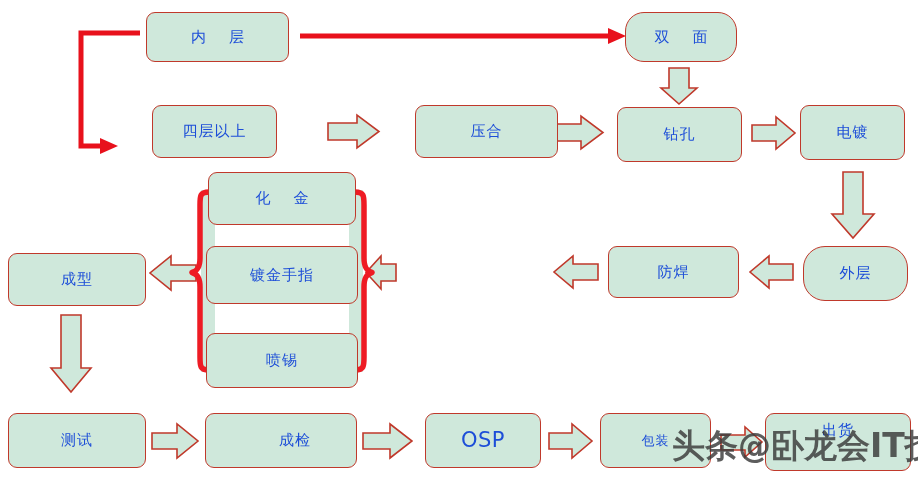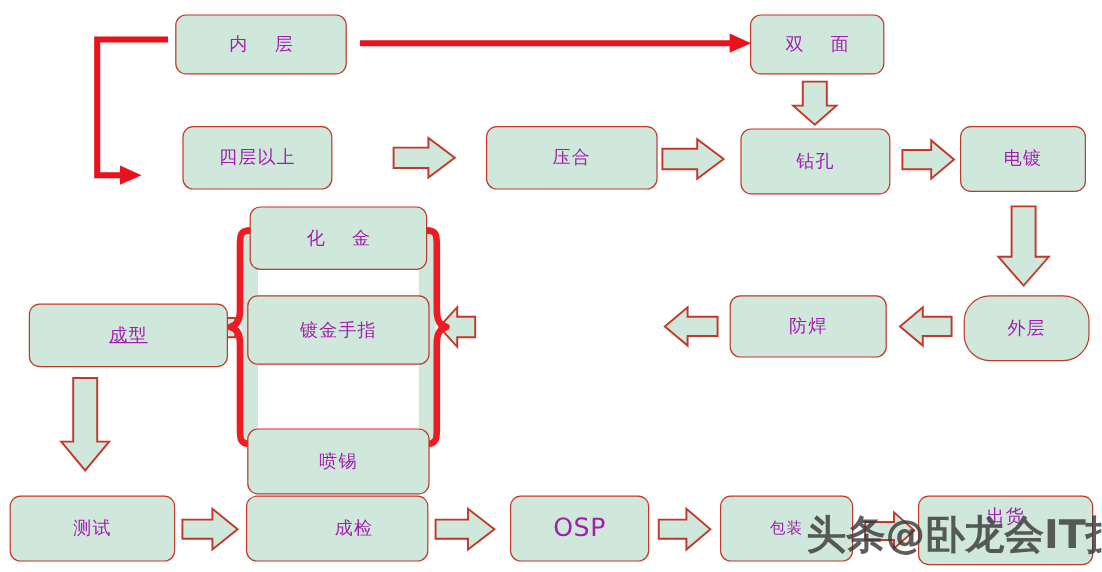--- a/index.html
+++ b/index.html
@@ -19,21 +19,21 @@
   
   .node {
     position: absolute;
     box-sizing: border-box;
     background: #cfe8db;
     border: 1.6px solid #c0392b;
     border-radius: 9px;
     display: flex;
     align-items: center;
     justify-content: center;
-    color: #a21caf;
+    color: #1d4ed8;
     font-size: 15px;
     letter-spacing: 1px;
     line-height: 1;
     user-select: none;
   }
   .node.latin { font-size: 21px; letter-spacing: 0.5px; }
   .node.wide-space { letter-spacing: 9px; text-indent: 9px; }
 
   
   #vector {
@@ -175,42 +175,42 @@
                              L 364 258
                              C 364 268 367 271 372 272.5
                              C 367 274 364 277 364 287
                              L 364 357
                              C 364 366 364 370 355 370"></path>
     </g>
   </svg>
 
   <div class="node wide-space" style="left:146px; top:12px; width:143px; height:50px;">内 层</div>
 
-  <div class="node wide-space" style="left:625px; top:12px; width:112px; height:50px;">双 面</div>
+  <div class="node wide-space" style="left:625px; top:12px; width:112px; height:50px;border-radius:19px;">双 面</div>
 
   <div class="node" style="left:152px; top:105px; width:125px; height:53px;">四层以上</div>
 
-  <div class="node" style="left:405px; top:105px; width:143px; height:53px;">压合</div>
+  <div class="node" style="left:415px; top:105px; width:143px; height:53px;">压合</div>
 
   <div class="node" style="left:617px; top:107px; width:125px; height:55px;">钻孔</div>
 
   <div class="node" style="left:800px; top:105px; width:105px; height:55px;">电镀</div>
 
   <div class="node" style="left:803px; top:246px; width:105px; height:55px;border-radius:22px;">外层</div>
 
   <div class="node" style="left:608px; top:246px; width:131px; height:52px;">防焊</div>
 
 
   <div class="node wide-space" style="left:208px; top:172px; width:148px; height:53px;">化  金</div>
 
   <div class="node" style="left:206px; top:246px; width:152px; height:58px;">镀金手指</div>
 
-  <div class="node" style="left:206px; top:357px; width:152px; height:55px;">喷锡</div>
-
-  <div class="node" style="left:24px; top:253px; width:166px; height:53px;text-decoration:underline;">成型</div>
+  <div class="node" style="left:206px; top:333px; width:152px; height:55px;">喷锡</div>
+
+  <div class="node" style="left:8px; top:253px; width:138px; height:53px;">成型</div>
 
   <div class="node" style="left:8px; top:413px; width:138px; height:55px;">测试</div>
 
   <div class="node" style="left:205px; top:413px; width:152px; height:55px;padding-left:28px;">成检</div>
 
   <div class="node latin" style="left:425px; top:413px; width:116px; height:55px;">OSP</div>
 
   <div class="node" style="left:600px; top:413px; width:111px; height:55px; font-size:13px;">包装</div>
 
   <div class="node" style="left:765px; top:413px; width:146px; height:58px; font-size:15px; align-items:flex-start; padding-top:9px;">出货</div>

